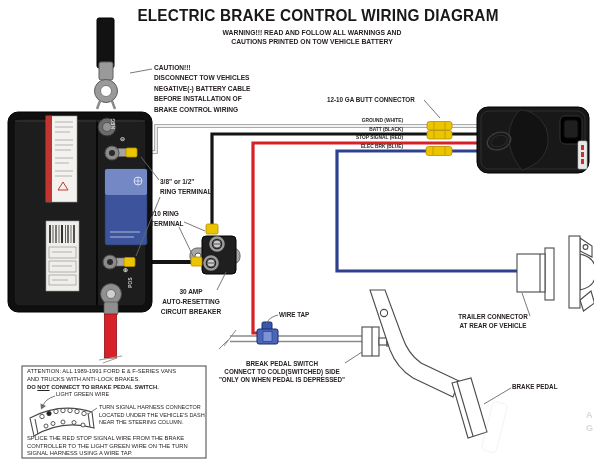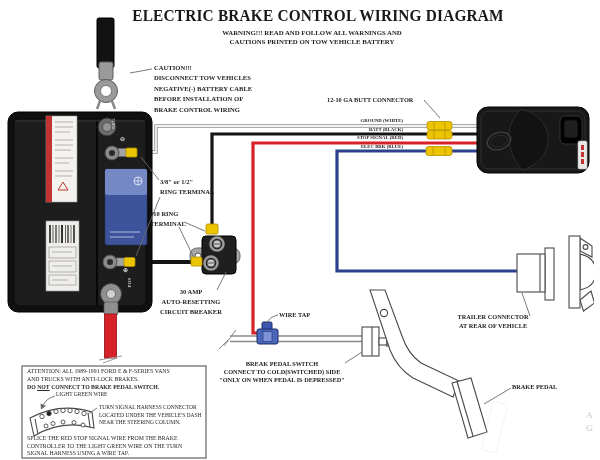--- a/index.html
+++ b/index.html
@@ -1,18 +1,18 @@
 <!DOCTYPE html>
 <html style="--wire-red: #d62128; --wire-blue: #2e4090; --wire-black: #141414; --wire-white: #f2f2f2; --wire-white-outline: #8f8f8f; --connector-yellow: #ecc500; --line-art: #4a4a4a; --text: #272122;"><head>
 <meta charset="utf-8">
 <style>
   html,body{margin:0;padding:0;}
   #canvas{
     position:relative;width:594px;height:460px;background:#ffffff;overflow:hidden;
-    font-family:Liberation Serif, serif;color:var(--text,#272122);
+    font-family:Liberation Sans, sans-serif;color:var(--text,#272122);
   }
   #art{position:absolute;left:0;top:0;}
   .lbl{position:absolute;font-weight:bold;white-space:pre-line;color:var(--text,#272122);}
   .ctr{text-align:center;}
   .rgt{text-align:right;}
   #title{left:36px;top:6px;width:564px;font-size:16.5px;letter-spacing:.2px;transform:scaleX(.93);color:#1b1718;}
   #warning{left:212px;top:28px;width:200px;font-size:6.8px;line-height:9px;}
   #caution{left:154px;top:63px;font-size:6.6px;line-height:10.4px;}
   #butt-label{left:327px;top:96px;font-size:6.3px;}
   .wirelbl{left:300px;width:103px;font-size:4.8px;}

